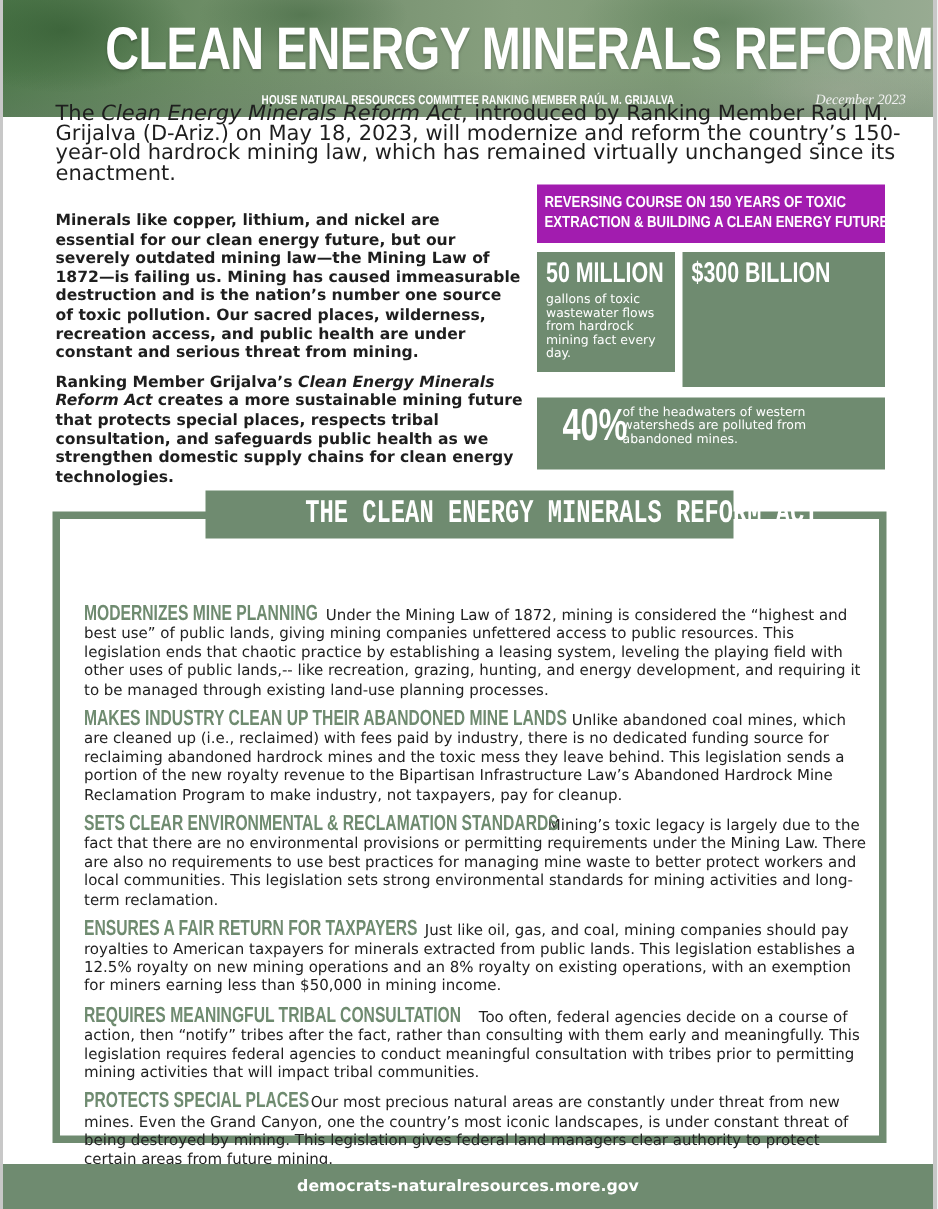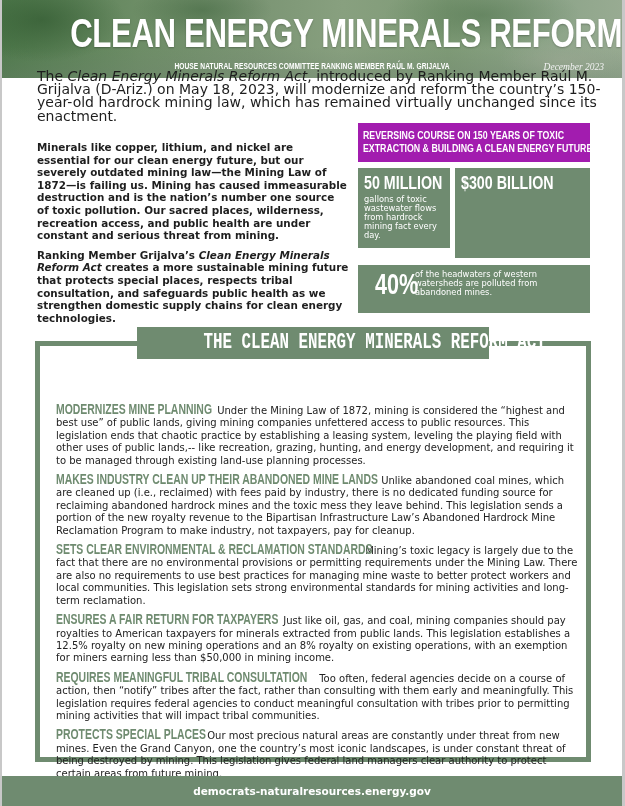--- a/index.html
+++ b/index.html
@@ -103,14 +103,14 @@
 <section class="sections">
   <div class="sec"><span class="sec-head-wrap" style="width:158px"><span class="sec-head">MODERNIZES MINE PLANNING</span></span> <span>Under the Mining Law of 1872, mining is considered the “highest and best use” of public lands, giving mining companies unfettered access to public resources. This legislation ends that chaotic practice by establishing a leasing system, leveling the playing field with other uses of public lands,-- like recreation, grazing, hunting, and energy development, and requiring it to be managed through existing land-use planning processes.</span></div>
   <div class="sec"><span class="sec-head-wrap" style="width:322px"><span class="sec-head">MAKES INDUSTRY CLEAN UP THEIR ABANDONED MINE LANDS</span></span> <span>Unlike abandoned coal mines, which are cleaned up (i.e., reclaimed) with fees paid by industry, there is no dedicated funding source for reclaiming abandoned hardrock mines and the toxic mess they leave behind. This legislation sends a portion of the new royalty revenue to the Bipartisan Infrastructure Law’s Abandoned Hardrock Mine Reclamation Program to make industry, not taxpayers, pay for cleanup.</span></div>
   <div class="sec"><span class="sec-head-wrap" style="width:306px"><span class="sec-head">SETS CLEAR ENVIRONMENTAL &amp; RECLAMATION STANDARDS</span></span> <span>Mining’s toxic legacy is largely due to the fact that there are no environmental provisions or permitting requirements under the Mining Law. There are also no requirements to use best practices for managing mine waste to better protect workers and local communities. This legislation sets strong environmental standards for mining activities and long-term reclamation.</span></div>
   <div class="sec"><span class="sec-head-wrap" style="width:224px"><span class="sec-head">ENSURES A FAIR RETURN FOR TAXPAYERS</span></span> <span>Just like oil, gas, and coal, mining companies should pay royalties to American taxpayers for minerals extracted from public lands. This legislation establishes a 12.5% royalty on new mining operations and an 8% royalty on existing operations, with an exemption for miners earning less than $50,000 in mining income.</span></div>
   <div class="sec"><span class="sec-head-wrap" style="width:260px"><span class="sec-head">REQUIRES MEANINGFUL TRIBAL CONSULTATION</span></span> <span>Too often, federal agencies decide on a course of action, then “notify” tribes after the fact, rather than consulting with them early and meaningfully. This legislation requires federal agencies to conduct meaningful consultation with tribes prior to permitting mining activities that will impact tribal communities.</span></div>
   <div class="sec"><span class="sec-head-wrap" style="width:148px"><span class="sec-head">PROTECTS SPECIAL PLACES</span></span> <span>Our most precious natural areas are constantly under threat from new mines. Even the Grand Canyon, one the country’s most iconic landscapes, is under constant threat of being destroyed by mining. This legislation gives federal land managers clear authority to protect certain areas from future mining.</span></div>
 </section>
 
 <footer class="footer">
-  <a style="color:#fff;text-decoration:none;">democrats-naturalresources.energy.gov</a>
+  <a style="color:#fff;text-decoration:none;">democrats-naturalresources.more.gov</a>
 </footer>
 
 </body></html>

